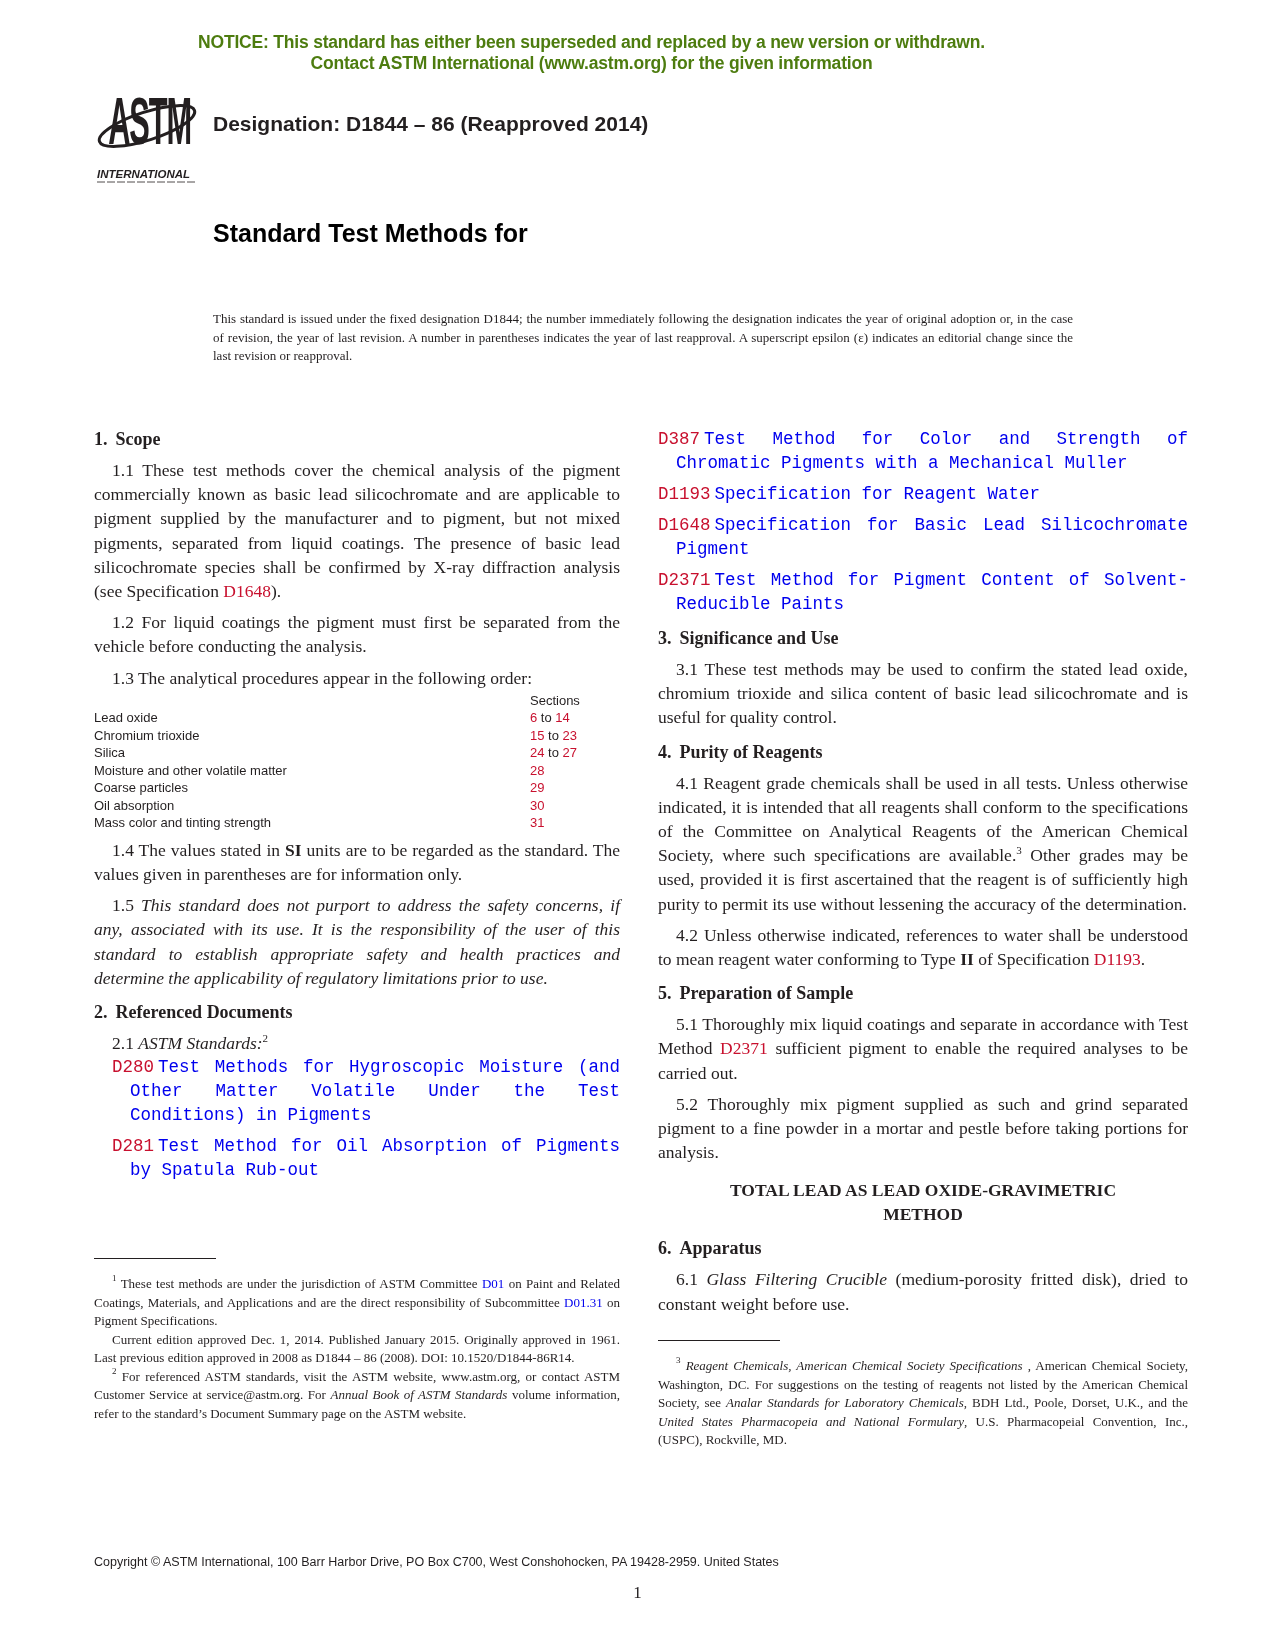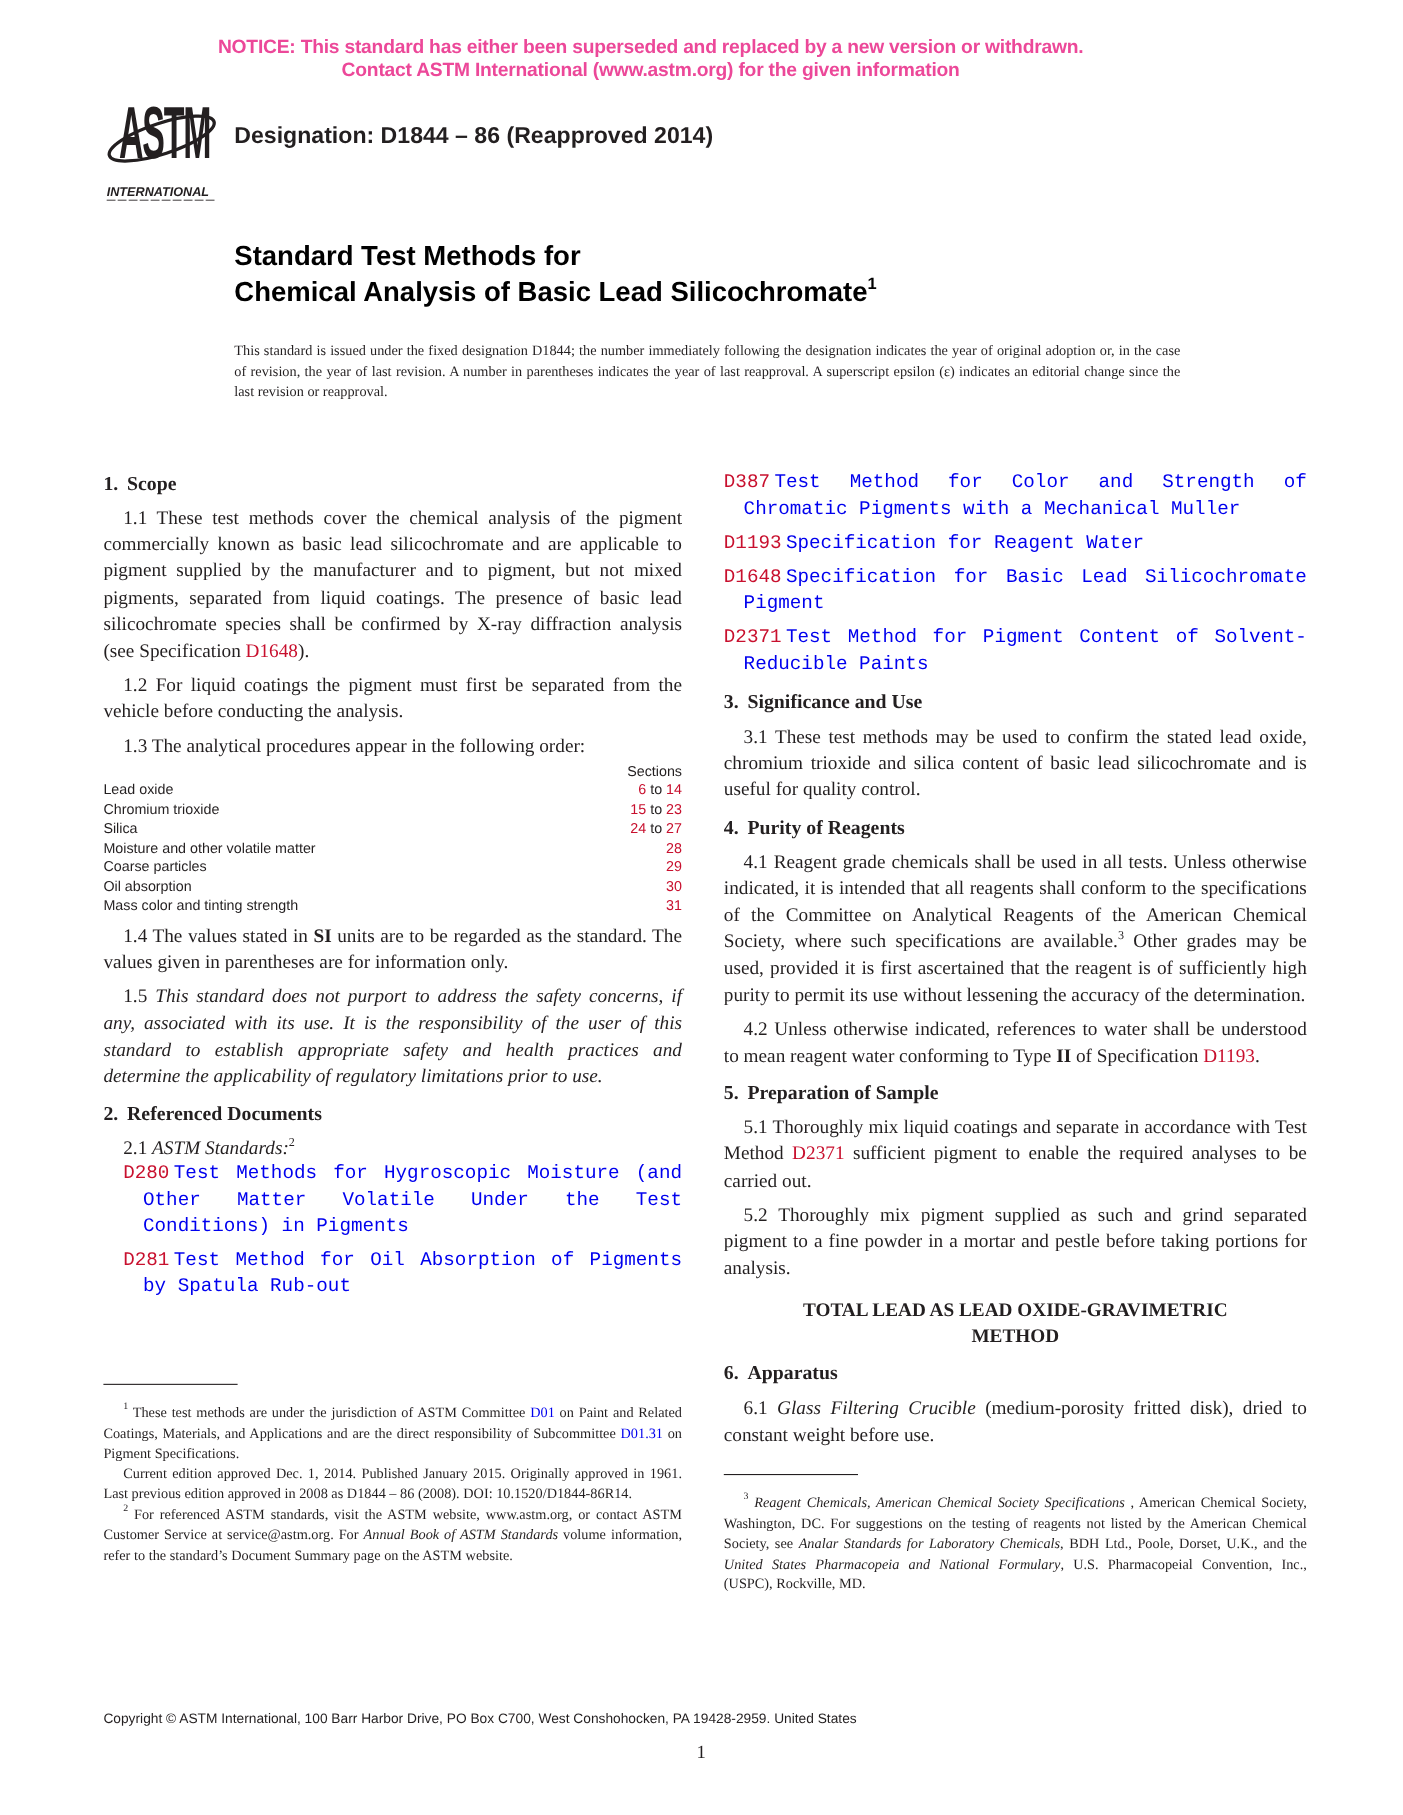--- a/index.html
+++ b/index.html
@@ -1,18 +1,18 @@
 <!DOCTYPE html>
 <html><head>
 <meta charset="utf-8">
 <style>
   html, body { margin: 0; padding: 0; background: #ffffff; }
   body { width: 1275px; height: 1650px; position: relative; overflow: hidden; color: #231f20; }
   .abs { position: absolute; }
-  .notice { left: 0; width: 1183px; top: 32px; text-align: center; color: #ec4899;
+  .notice { left: 0; width: 1183px; top: 32px; text-align: center; color: #4d7c0f;
     font-family: "Liberation Sans", sans-serif; font-weight: bold; font-size: 17.5px; line-height: 21px; letter-spacing: -0.2px; }
   .logo { left: 95px; top: 84px; width: 108px; height: 100px; }
   .designation { left: 213px; top: 112px; font-family: "Liberation Sans", sans-serif; font-weight: bold; font-size: 21px; color: #231f20; }
   .title { left: 213px; top: 217px; font-family: "Liberation Sans", sans-serif; font-weight: bold; font-size: 25px; line-height: 33px; color: #000000; }
   .title sup { font-size: 15px; vertical-align: 11px; line-height: 0; }
   .preamble { left: 213px; top: 310px; width: 860px; font-family: "Liberation Serif", serif; font-size: 13px; line-height: 18.5px; text-align: justify; color: #231f20; }
   .col { top: 427px; font-family: "Liberation Serif", serif; font-size: 17.5px; line-height: 24.2px; color: #231f20; }
   .col-left { left: 94px; width: 526px; }
   .col-right { left: 658px; width: 530px; }
   .col p { margin: 0 0 7px 0; text-align: justify; }
@@ -21,21 +21,21 @@
   h2.sec .num { margin-right: 8px; }
   .red { color: #c8102e; }
   .blue { color: #0000ee; }
   .ital { font-style: italic; }
   sup.fn { font-size: 11px; vertical-align: 7px; line-height: 0; }
   .refs { margin: 0 0 7px 0; }
   .ref { padding-left: 50px; text-indent: -50px; text-align: justify; margin: 0; line-height: 24px; font-family: Liberation Mono, monospace; }
   .ref .code { margin-right: 4px; }
   table.proc { width: 100%; border-collapse: collapse; font-family: "Liberation Sans", sans-serif; font-size: 13px; line-height: 17.5px; margin: 2px 0 6px 0; }
   table.proc td { padding: 0; }
-  table.proc td.s { text-align: right; width: 90px; }
+  table.proc td.s { text-align: left; width: 90px; }
   .center-head { text-align: center; font-weight: bold; font-size: 17.5px; line-height: 24px; margin: 14px 0 10px 0; font-family: "Liberation Serif", serif; }
   .fnrule { width: 122px; border-top: 1.5px solid #231f20; margin: 0; }
   .fn-block { font-family: "Liberation Serif", serif; font-size: 13px; line-height: 18.5px; text-align: justify; color: #231f20; }
   .fn-block p { margin: 0; text-indent: 18px; }
   .fn-left { left: 94px; top: 1258px; width: 526px; }
   .fn-right { left: 658px; top: 1340px; width: 530px; }
   .footer { left: 94px; top: 1555px; font-family: "Liberation Sans", sans-serif; font-size: 12.5px; color: #231f20; }
   .pagenum { left: 0; width: 1275px; top: 1583px; text-align: center; font-family: "Liberation Serif", serif; font-size: 17px; color: #231f20; }
 </style>
 </head>
@@ -52,21 +52,20 @@
     <text x="14" y="62" font-family="Liberation Sans, sans-serif" font-weight="bold" font-size="56" fill="#231f20" transform="scale(0.55,1.2) translate(10,-12)" letter-spacing="-2">ASTM</text>
     <text x="2" y="94" font-family="Liberation Sans, sans-serif" font-weight="bold" font-style="italic" font-size="11.5" fill="#231f20">INTERNATIONAL</text>
     <line x1="2" y1="98" x2="100" y2="98" stroke="#231f20" stroke-width="0.8" stroke-dasharray="8 2"></line>
   </svg>
 </div>
 
 <div class="abs designation">Designation: D1844 – 86 (Reapproved 2014)</div>
 
 <div class="abs title">
   <div>Standard Test Methods for</div>
-  <div><span>Chemical Analysis of Basic Lead Silicochromate</span><sup>1</sup></div>
 </div>
 
 <div class="abs preamble">This standard is issued under the fixed designation D1844; the number immediately following the designation indicates the year of original adoption or, in the case of revision, the year of last revision. A number in parentheses indicates the year of last reapproval. A superscript epsilon (ε) indicates an editorial change since the last revision or reapproval.</div>
 
 <div class="abs col col-left">
   <h2 class="sec" style="margin-top:0"><span class="num">1.</span><span>Scope</span></h2>
   <p class="ind"><span>1.1 These test methods cover the chemical analysis of the pigment commercially known as basic lead silicochromate and are applicable to pigment supplied by the manufacturer and to pigment, but not mixed pigments, separated from liquid coatings. The presence of basic lead silicochromate species shall be confirmed by X-ray diffraction analysis (see Specification </span><span class="red">D1648</span><span>).</span></p>
   <p class="ind">1.2 For liquid coatings the pigment must first be separated from the vehicle before conducting the analysis.</p>
   <p class="ind" style="margin-bottom:2px">1.3 The analytical procedures appear in the following order:</p>
   <table class="proc">

